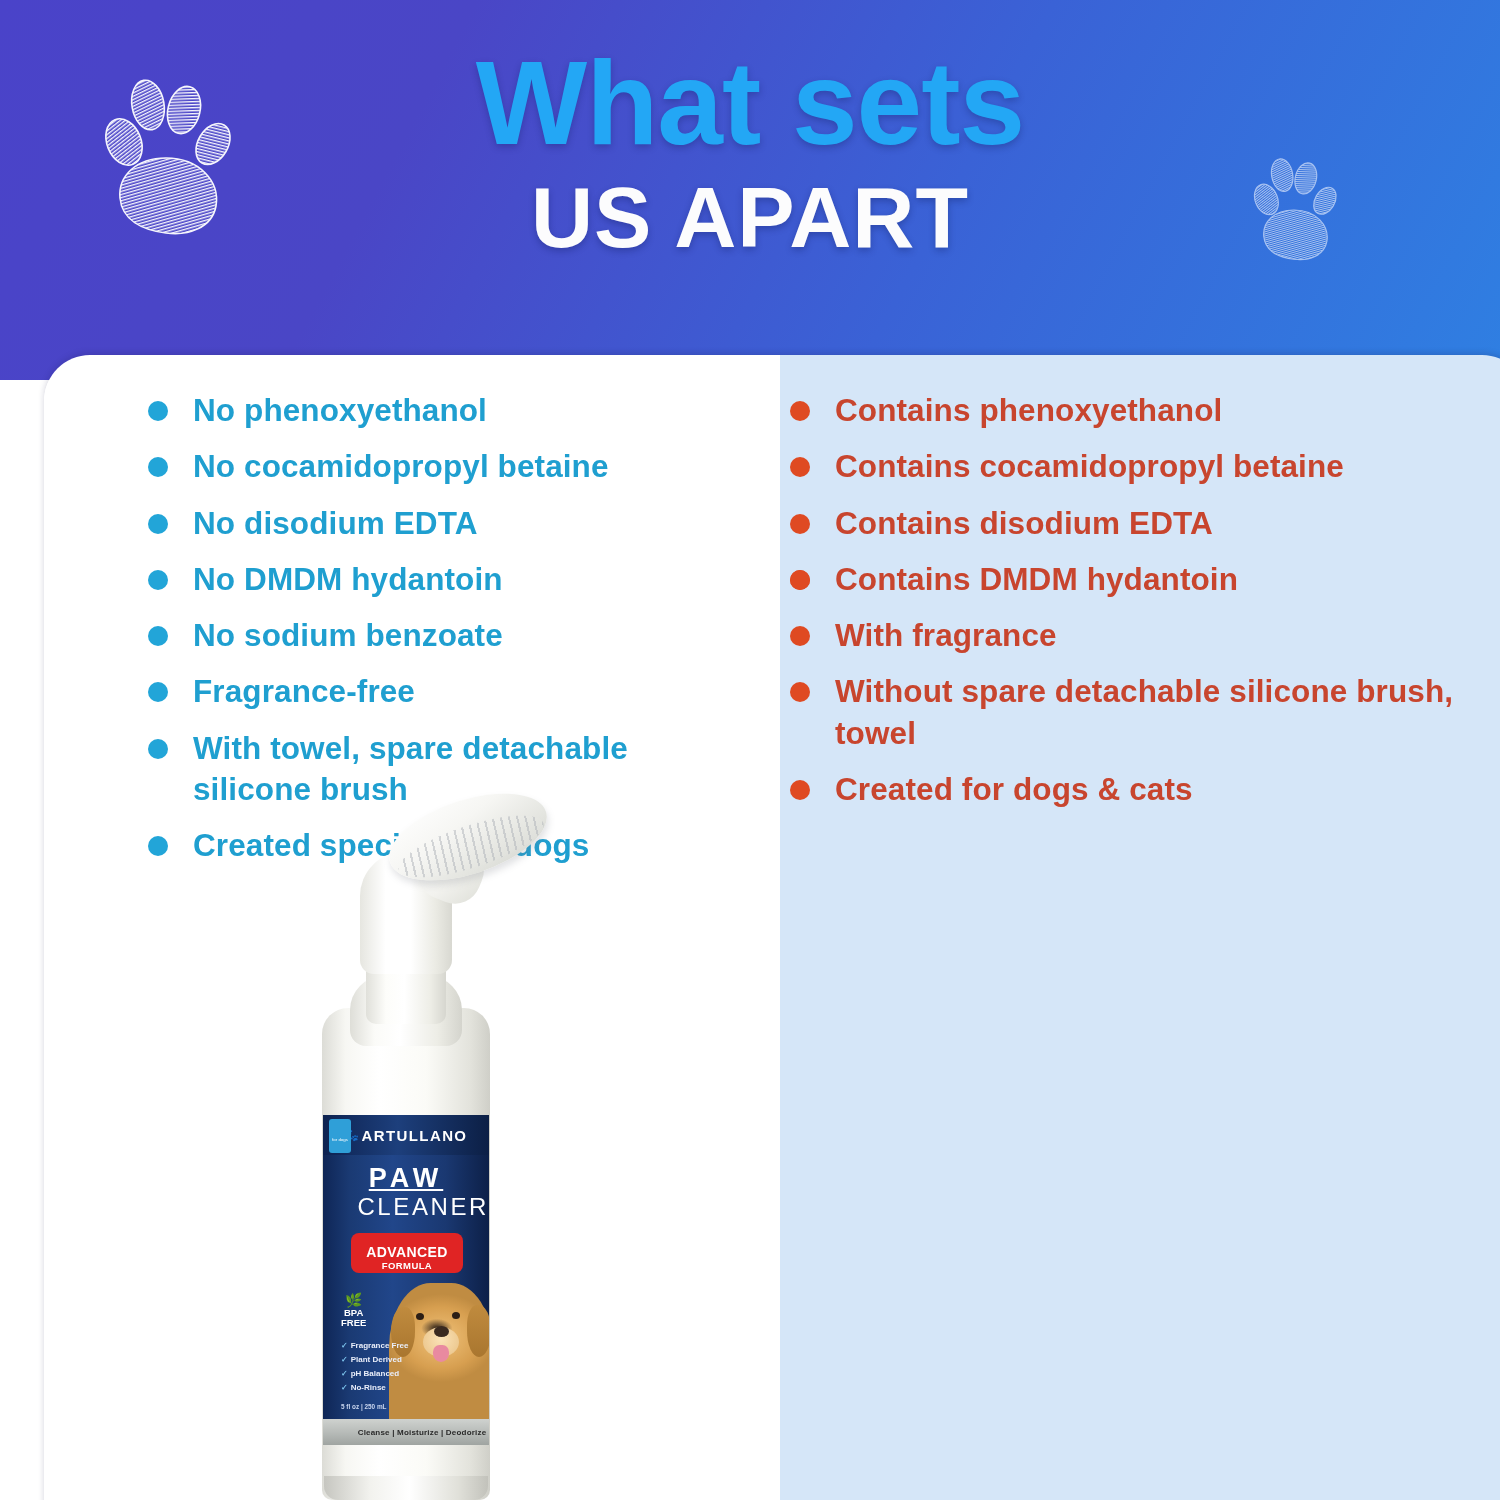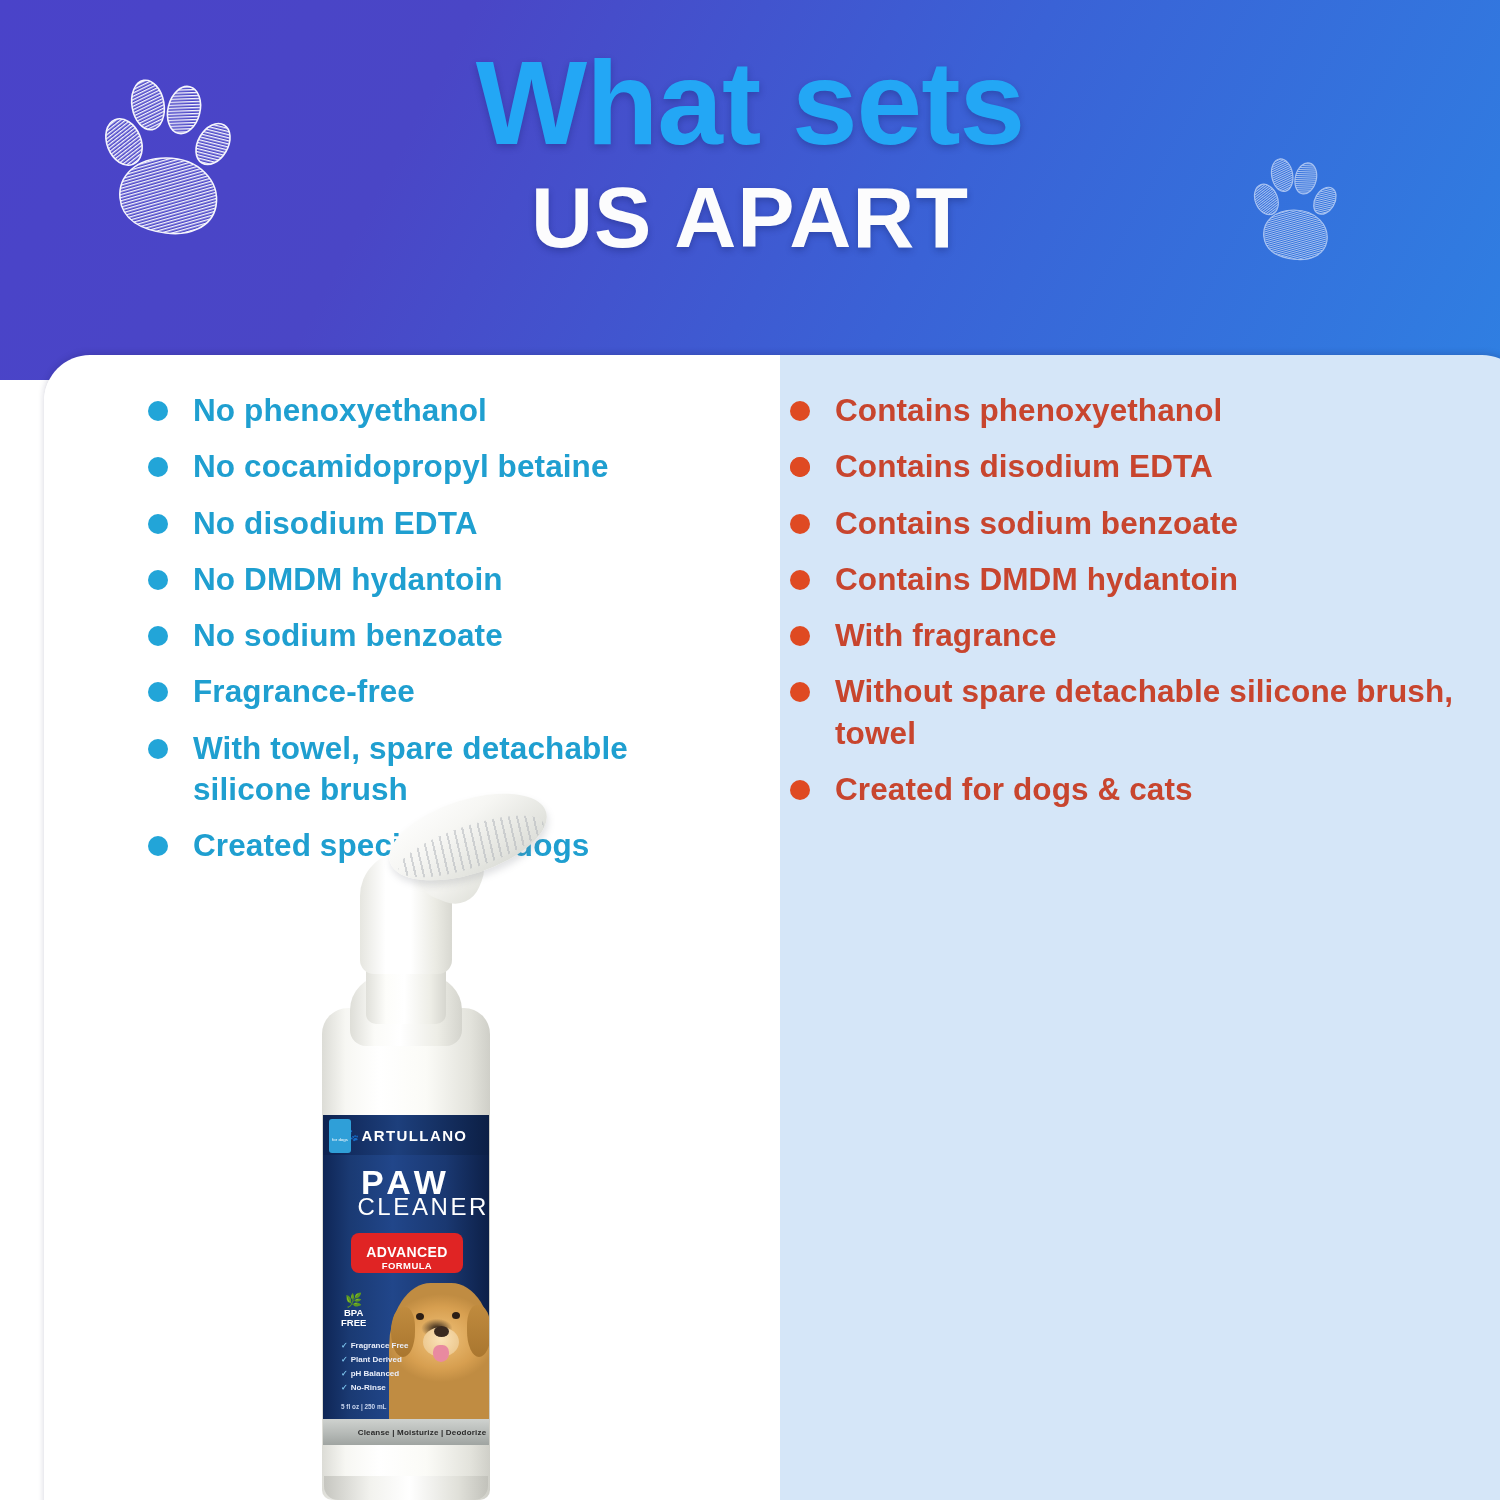--- a/index.html
+++ b/index.html
@@ -194,21 +194,21 @@
   .brandname {
     font-size: 15px; font-weight: 700; color: #ffffff;
     letter-spacing: 1.4px;
   }
   .brandpaw { font-size: 12px; color:#fff; margin-right: 2px; }
   .lbl-paw {
     font-size: 15.5px; font-weight: 700; color:#fff;
     text-align:center; letter-spacing: 6px;
     position:absolute; left:0; top:48px; width:100%;
   }
-  .lbl-paw span { font-size: 34px; letter-spacing: 5px; }
+  .lbl-paw span { font-size: 27px; letter-spacing: 5px; text-decoration: underline; }
   .lbl-cleaner {
     position:absolute; left:0; top:78px; width:100%;
     text-align:right; color:#fff; font-weight:400;
     font-size: 24px; letter-spacing: 2.6px;
   }
   .lbl-adv {
     position: absolute; left: 28px; top: 118px;
     width: 112px; height: 40px;
     background: #e02424;
     border-radius: 8px;
@@ -375,23 +375,23 @@
           <div class="lbl-vol">5 fl oz | 250 mL</div>
           <div class="lbl-bottomband">Cleanse | Moisturize | Deodorize</div>
         </div>
         <div class="bl-base"></div>
       </div>
     </div>
 
     <div class="panel panel-right">
       <ul class="list list-right">
         <li><span class="dot"></span><span>Contains phenoxyethanol</span></li>
+        <li><span class="dot"></span><span>Contains cocamidopropyl betaine</span></li>
+        <li><span class="dot"></span><span>Contains disodium EDTA</span></li>
         <li><span class="dot"></span></li>
-        <li><span class="dot"></span><span>Contains disodium EDTA</span></li>
-        <li><span class="dot"></span><span>Contains sodium benzoate</span></li>
         <li><span class="dot"></span><span>Contains DMDM hydantoin</span></li>
         <li><span class="dot"></span><span>With fragrance</span></li>
         <li><span class="dot"></span><span>Without spare detachable silicone brush, towel</span></li>
         <li><span class="dot"></span><span>Created for dogs &amp; cats</span></li>
       </ul>
 
     </div>
 
   </div>
 </div>

